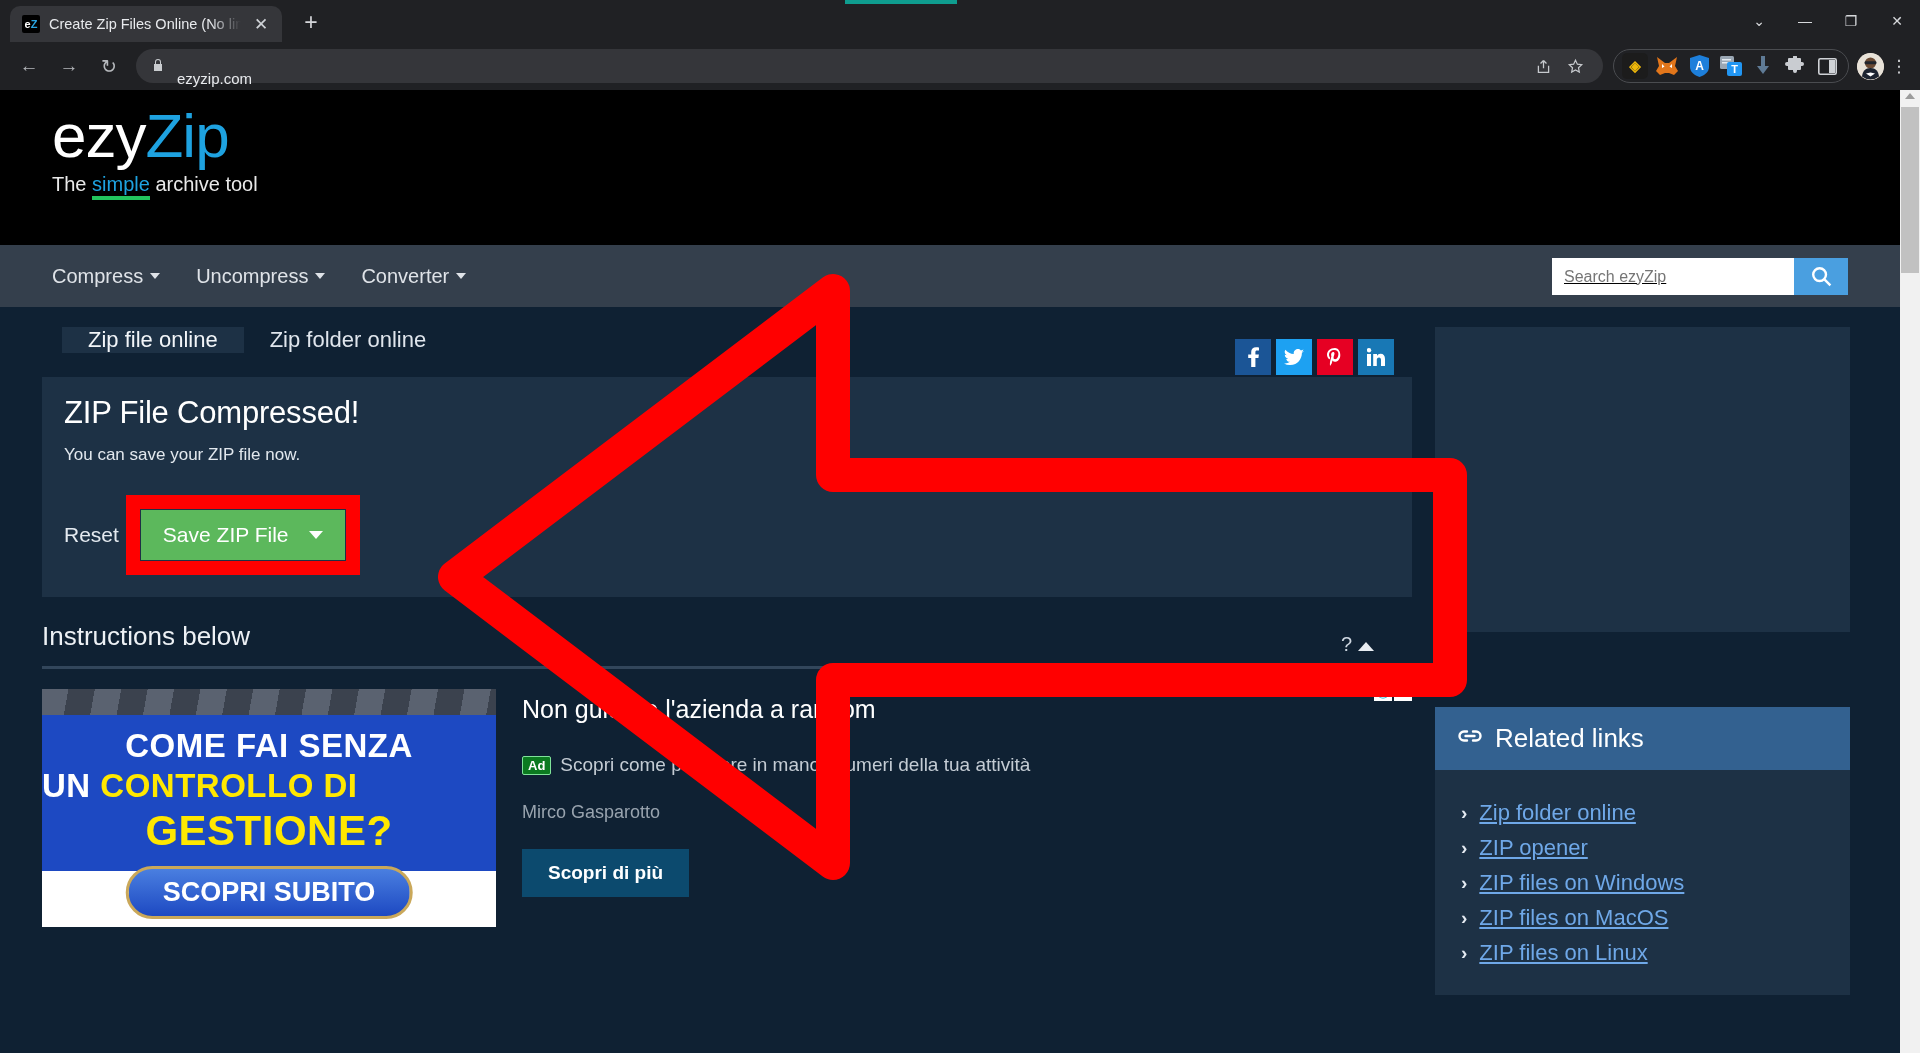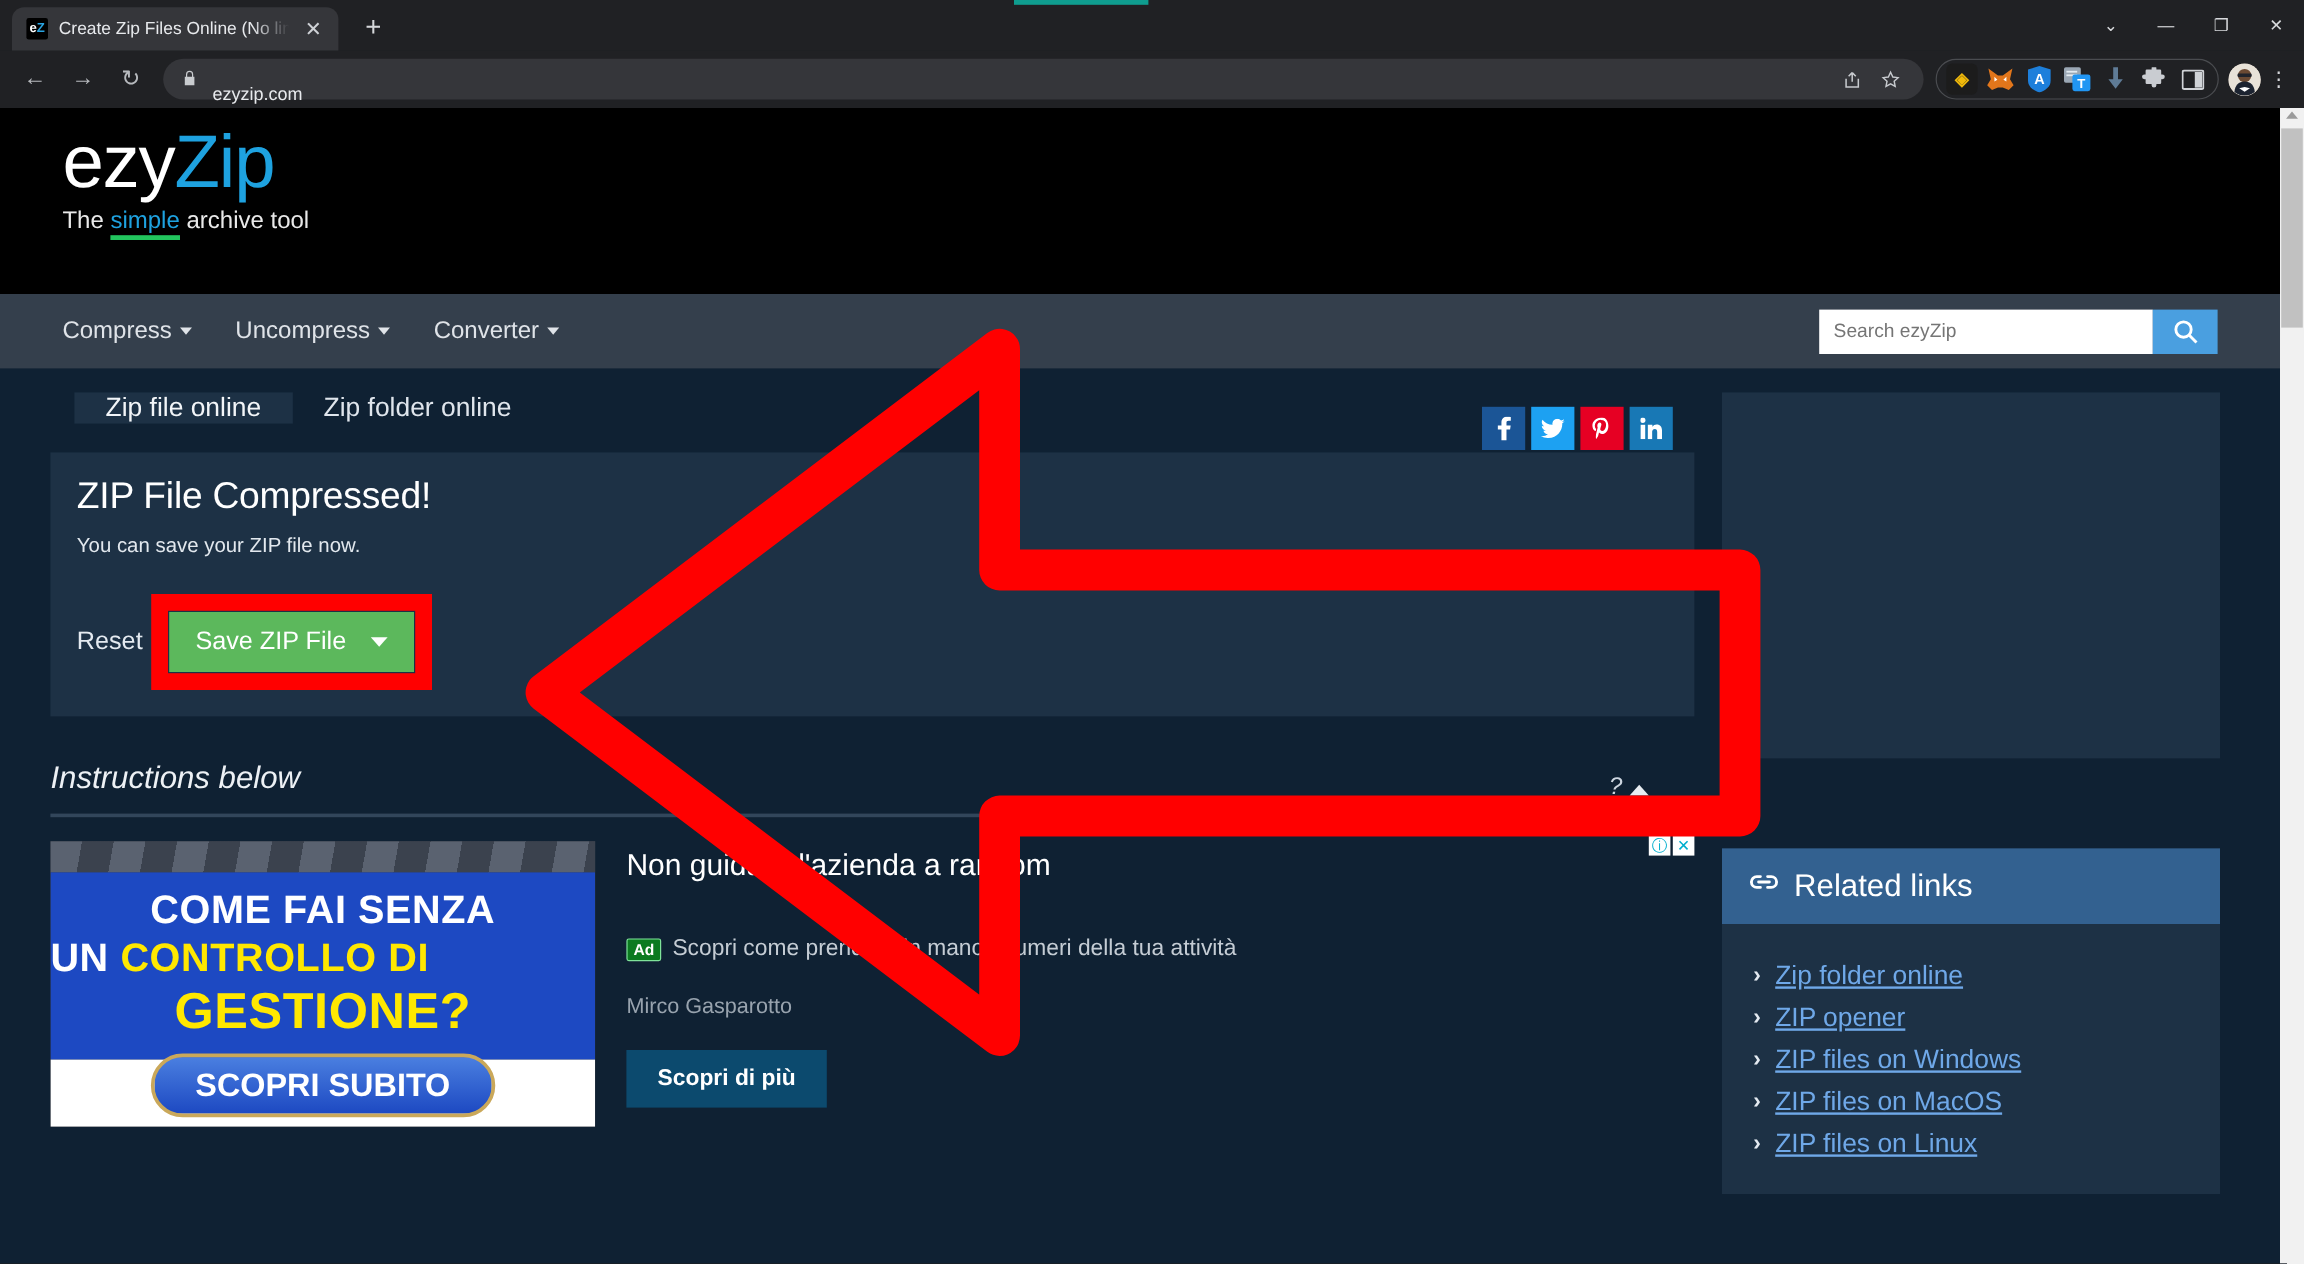--- a/index.html
+++ b/index.html
@@ -100,21 +100,21 @@
     background:#343f4c; height:62px; display:flex; align-items:center;
     padding-left:52px; position:relative;
   }
   .navitem {
     color:#dfe3e8; font-size:20px; margin-right:36px; font-weight:400;
     display:flex; align-items:center; gap:7px; white-space:nowrap;
   }
   .caret { width:0;height:0;border-left:5.5px solid transparent;border-right:5.5px solid transparent;
      border-top:6px solid #dfe3e8; display:inline-block; }
   .searchbox {
-    position:absolute; right:52px; top:13px; display:flex; height:37px; width:332px;
+    position:absolute; right:52px; top:13px; display:flex; height:37px; width:296px;text-decoration:underline;
   }
   .searchbox input {
     flex:1; border:none; outline:none; padding:0 12px; font-size:16px; color:#666;
     font-family:"Liberation Sans", sans-serif; background:#fff;
   }
   .searchbtn {
     width:54px; background:#4a9fe0; display:flex;align-items:center;justify-content:center;
     color:#fff; font-size:19px;
   }
 
@@ -149,23 +149,22 @@
     border:14px solid #ff0000; pointer-events:none;
   }
 
   .social { position:absolute; right:18px; top:12px; display:flex; gap:5px;}
   .soc { width:36px;height:36px;display:flex;align-items:center;justify-content:center;
      color:#fff; font-size:19px; font-weight:bold;}
   .soc-fb{background:#1b5596;} .soc-tw{background:#1da1f2;}
   .soc-pi{background:#e60023;} .soc-li{background:#1878b5;}
 
   .instructions-row {
-    margin-top:36px; position:relative; padding-bottom:14px;
+    margin-top:24px; position:relative; padding-bottom:14px;
     border-bottom:3px solid #32465b;
-    font-style:italic;
   }
   .instructions-row h2 { font-size:26px; color:#edf1f5; font-weight:400;}
   .collapse-ind {
     position:absolute; right:38px; bottom:10px; color:#cdd6e0; font-size:20px;
     display:flex; align-items:flex-end; gap:6px;
   }
   .collapse-ind .up {
     width:0;height:0;border-left:8px solid transparent;border-right:8px solid transparent;
     border-bottom:9px solid #e8edf2; margin-bottom:5px;
   }
@@ -186,21 +185,21 @@
   .adb-l3 { position:absolute; top:118px; left:0; right:0; text-align:center;
      font-size:42px; font-weight:bold; color:#ffe800; letter-spacing:0.5px;}
   .adb-cta {
     position:absolute; bottom:8px; left:50%; transform:translateX(-50%);
     background:linear-gradient(#4a7fe0,#1d49c2); border:3px solid #caa85a; border-radius:34px;
     color:#fff; font-size:27px; font-weight:bold; padding:8px 34px; white-space:nowrap;
   }
 
   .adtext { flex:1; padding-top:6px; position:relative;}
   .adtext .ad-title { font-size:25px; color:#ffffff; font-weight:400; }
-  .adtext .ad-desc { font-size:19px; color:#c4ccd4; margin-top:44px; display:flex; align-items:center; gap:9px;text-align:right;}
+  .adtext .ad-desc { font-size:19px; color:#c4ccd4; margin-top:30px; display:flex; align-items:center; gap:9px;text-align:right;}
   .ad-badge { background:#0b7a20; color:#fff; font-size:13px; font-weight:bold; padding:1px 5px;
      border:1px solid #7fe39a; border-radius:2px;}
   .adtext .ad-adv { font-size:18px; color:#98a3ae; margin-top:26px;}
   .ad-btn { margin-top:26px; background:#0c4a6e; color:#fff; font-size:19px; font-weight:bold;
      padding:13px 26px; display:inline-block; }
   .adchoices { position:absolute; right:0; top:-6px; display:flex; gap:2px;}
   .adchoices span { width:18px;height:18px;background:#fff;color:#00aecd; font-size:13px;
      display:flex;align-items:center;justify-content:center; line-height:1;}
 
   

